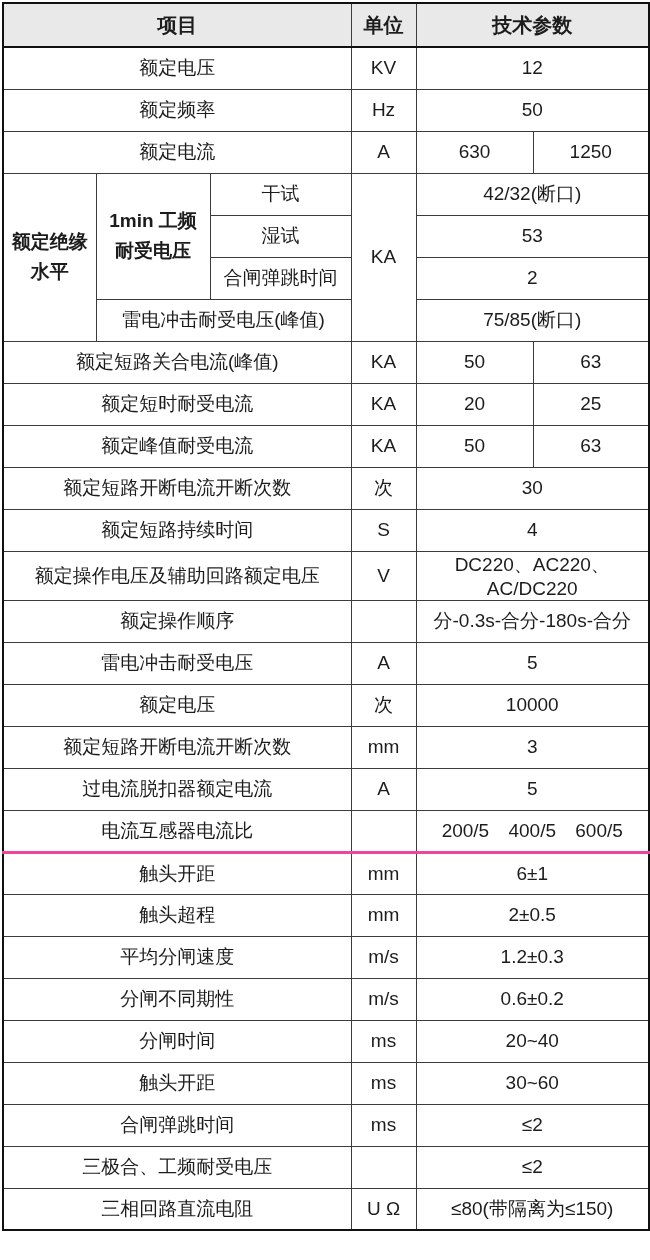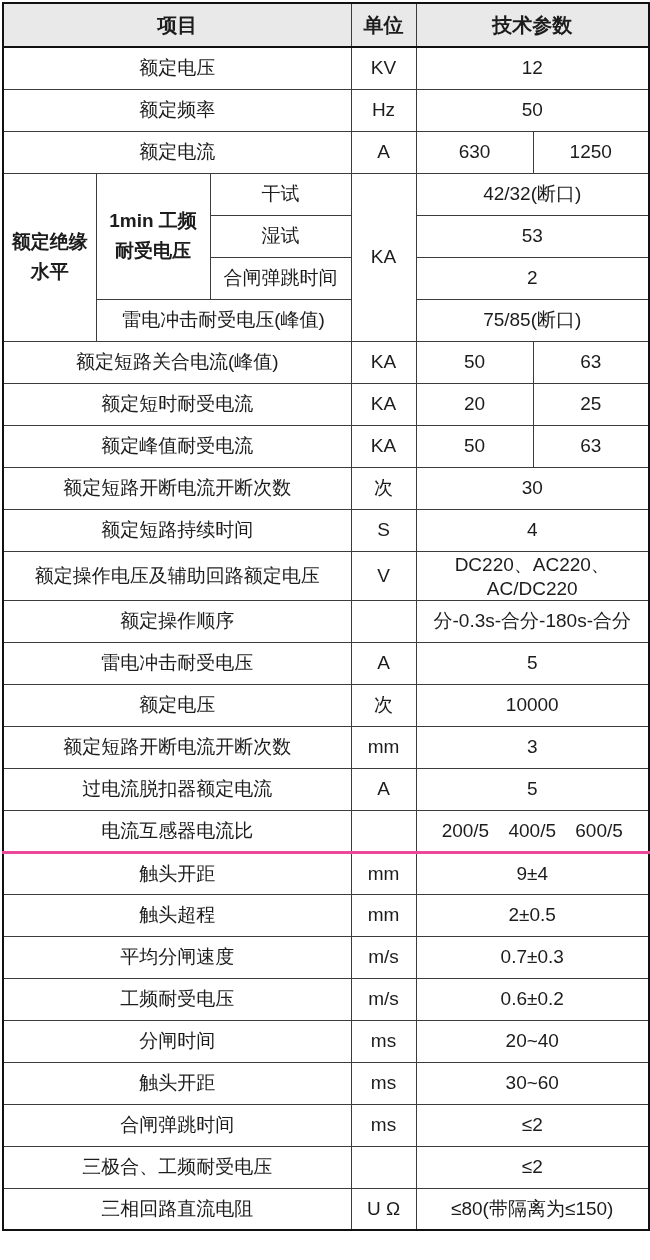--- a/index.html
+++ b/index.html
@@ -182,37 +182,37 @@
 
     <tr>
       <td colspan="3">电流互感器电流比</td>
       <td></td>
       <td colspan="2" class="ct-values">200/5 400/5 600/5</td>
     </tr>
 
     <tr class="section-break">
       <td colspan="3">触头开距</td>
       <td>mm</td>
-      <td colspan="2">9±4</td>
+      <td colspan="2">6±1</td>
     </tr>
 
     <tr>
       <td colspan="3">触头超程</td>
       <td>mm</td>
       <td colspan="2">2±0.5</td>
     </tr>
 
     <tr>
       <td colspan="3">平均分闸速度</td>
       <td>m/s</td>
-      <td colspan="2">0.7±0.3</td>
-    </tr>
-
-    <tr>
-      <td colspan="3">工频耐受电压</td>
+      <td colspan="2">1.2±0.3</td>
+    </tr>
+
+    <tr>
+      <td colspan="3">分闸不同期性</td>
       <td>m/s</td>
       <td colspan="2">0.6±0.2</td>
     </tr>
 
     <tr>
       <td colspan="3">分闸时间</td>
       <td>ms</td>
       <td colspan="2">20~40</td>
     </tr>
 

